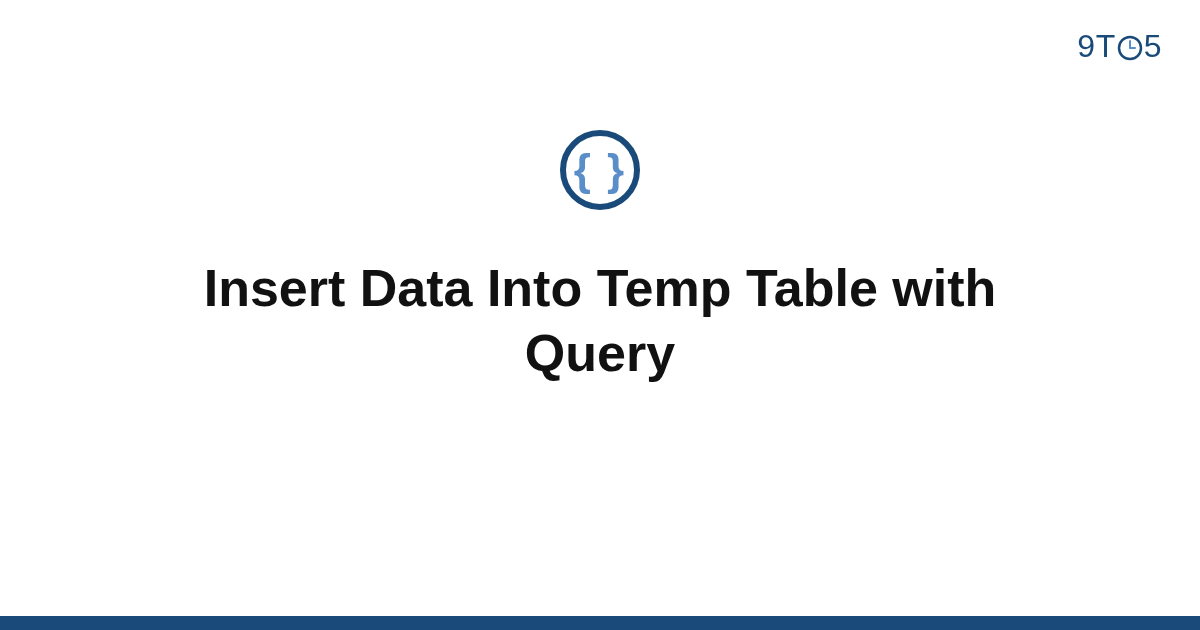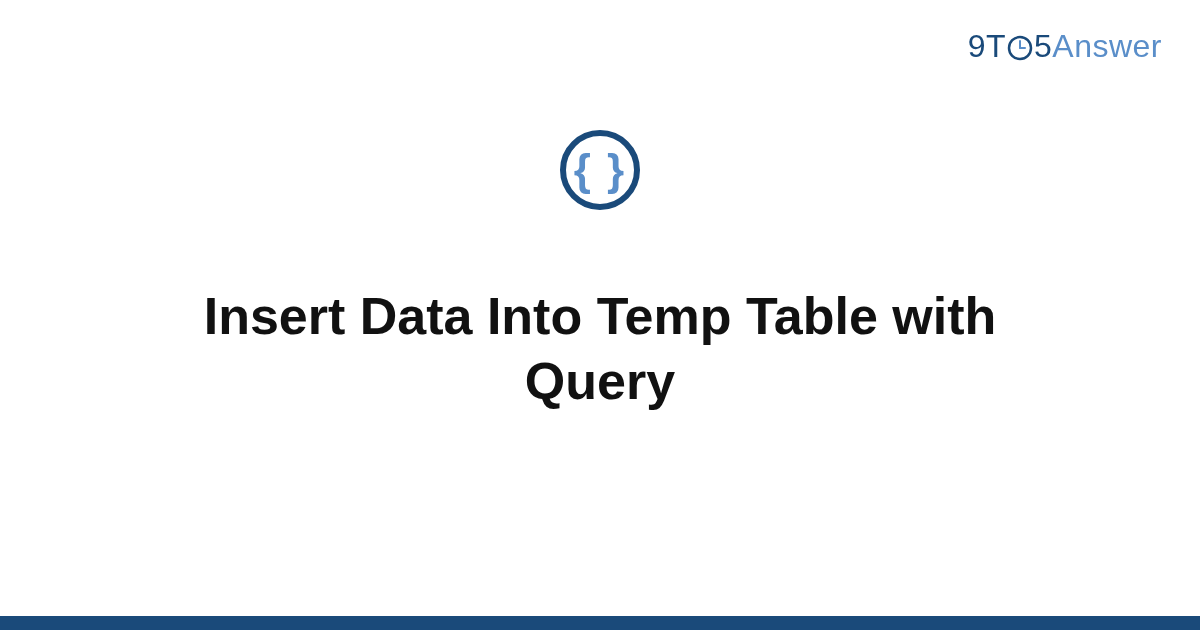--- a/index.html
+++ b/index.html
@@ -78,21 +78,20 @@
       line-height: 1;
     }
     .title {
       font-size: 52px;
       font-weight: 700;
       color: #111111;
       text-align: center;
       line-height: 1.25;
       max-width: 1000px;
       padding: 0 40px;
-      margin-top: 28px;
     }
     .footer-bar {
       position: absolute;
       bottom: 0;
       left: 0;
       right: 0;
       height: 14px;
       background: #1a4a7a;
     }
   </style>
@@ -103,21 +102,20 @@
   <span class="nine">9</span>
   <span class="t-letter">T</span>
   <span class="o-icon">
     <svg width="26" height="26" viewBox="0 0 26 26">
       <circle cx="13" cy="13" r="11" fill="none" stroke="#1a4a7a" stroke-width="2.5"></circle>
       <line x1="13" y1="13" x2="13" y2="6" stroke="#5a8ec9" stroke-width="2" stroke-linecap="round"></line>
       <line x1="13" y1="13" x2="18" y2="13" stroke="#5a8ec9" stroke-width="2" stroke-linecap="round"></line>
     </svg>
   </span>
   <span class="five">5</span>
-  <span class="answer">Answer</span>
 </div>
 
 <div class="content">
   <div class="category-icon">
     <span class="braces">{ }</span>
   </div>
   <h1 class="title">Insert Data Into Temp Table with Query</h1>
 </div>
 
 <div class="footer-bar"></div>

